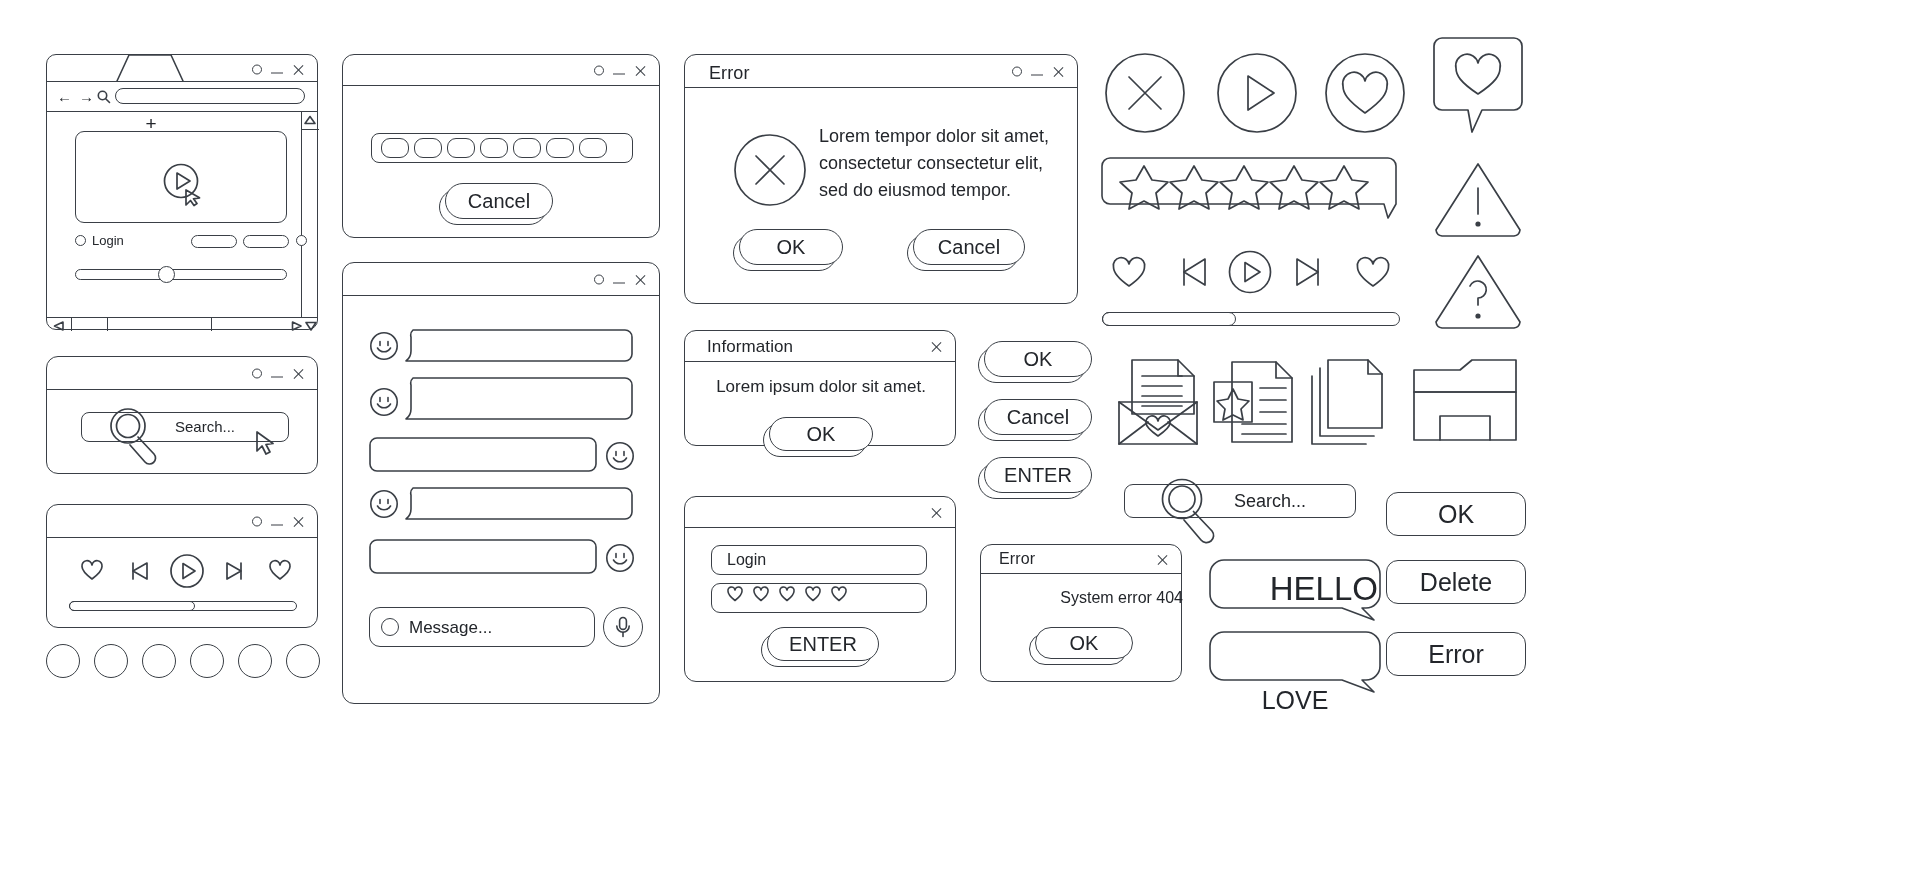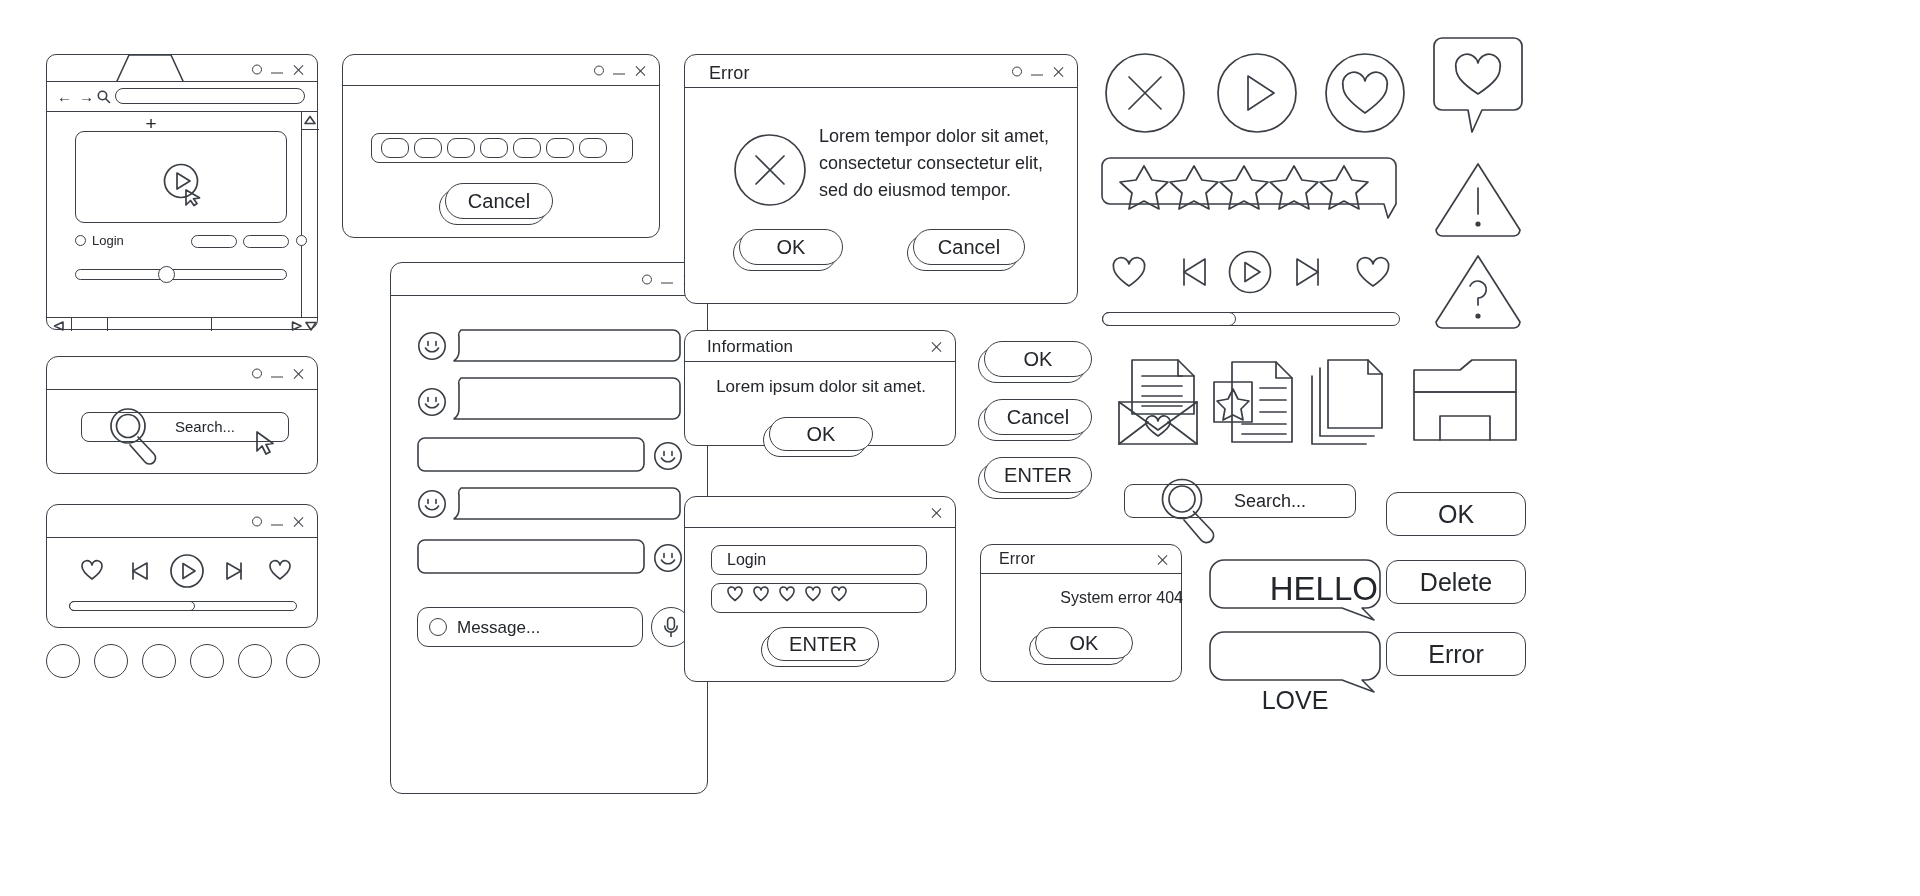--- a/index.html
+++ b/index.html
@@ -227,21 +227,21 @@
       <div class="pill" style="position:relative;width:28px;height:20px;border-radius:9px;"></div>
       <div class="pill" style="position:relative;width:28px;height:20px;border-radius:9px;"></div>
       <div class="pill" style="position:relative;width:28px;height:20px;border-radius:9px;"></div>
     </div>
     <div class="btn3d" style="left:96px; top:128px; width:108px; height:36px;">
       <div class="shadow"></div>
       <div class="face">Cancel</div>
     </div>
   </div>
 
-  <div class="win" style="left:342px; top:262px; width:318px; height:532px;margin-left:48px;">
+  <div class="win" style="left:342px; top:262px; width:318px; height:442px;">
     <div class="ln" style="left:-1px; top:32px; width:318px; height:0; border-width:0 0 1.6px 0;"></div>
     <div class="wbtns" style="top:16px;">
       <div class="wb-circle"></div>
       <div class="wb-min"></div>
       <div class="wb-x"></div>
     </div>
 
     <svg style="position:absolute; left:26px; top:68px;" width="30" height="30">
       <circle class="st" cx="15" cy="15" r="13.2"></circle>
       <path class="st" d="M11 10.5 L11 14.5 M19 10.5 L19 14.5"></path>

